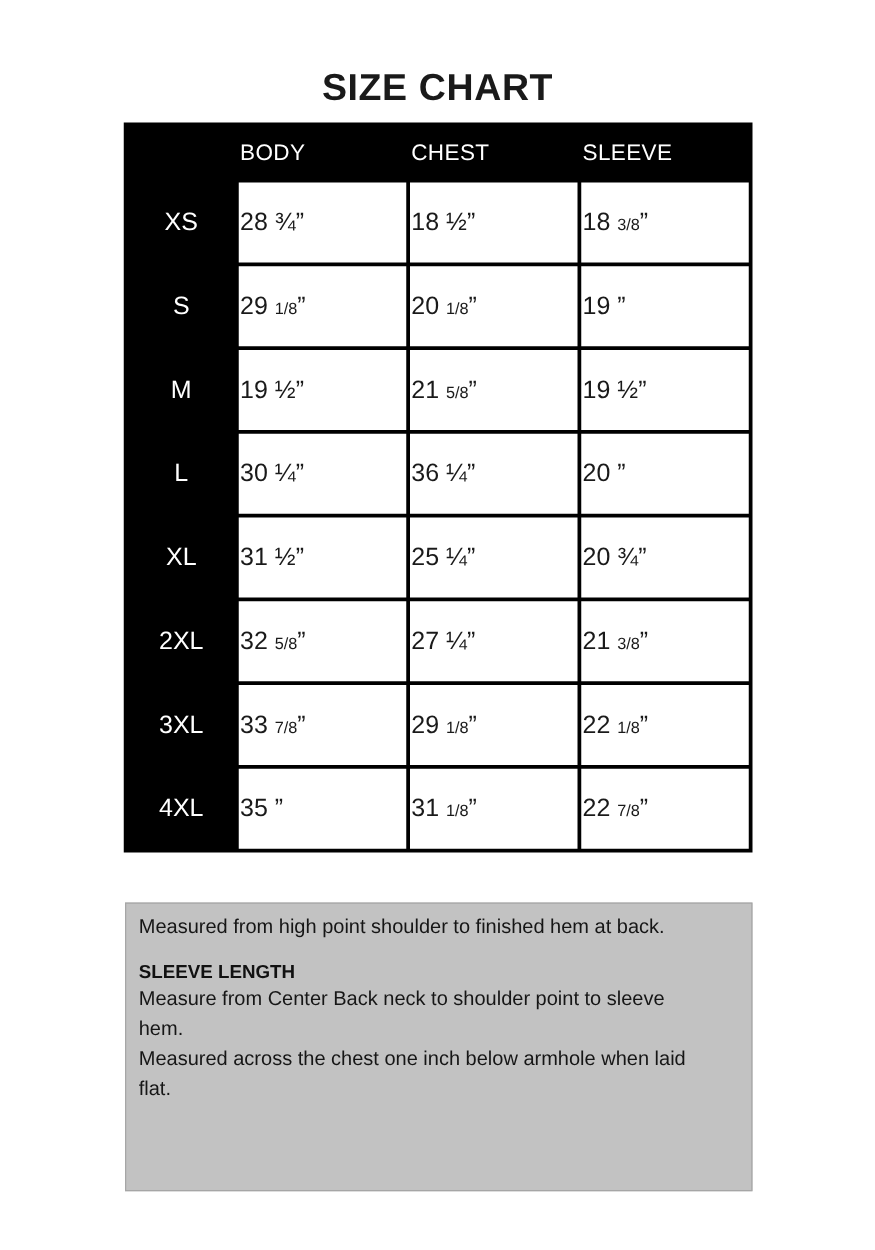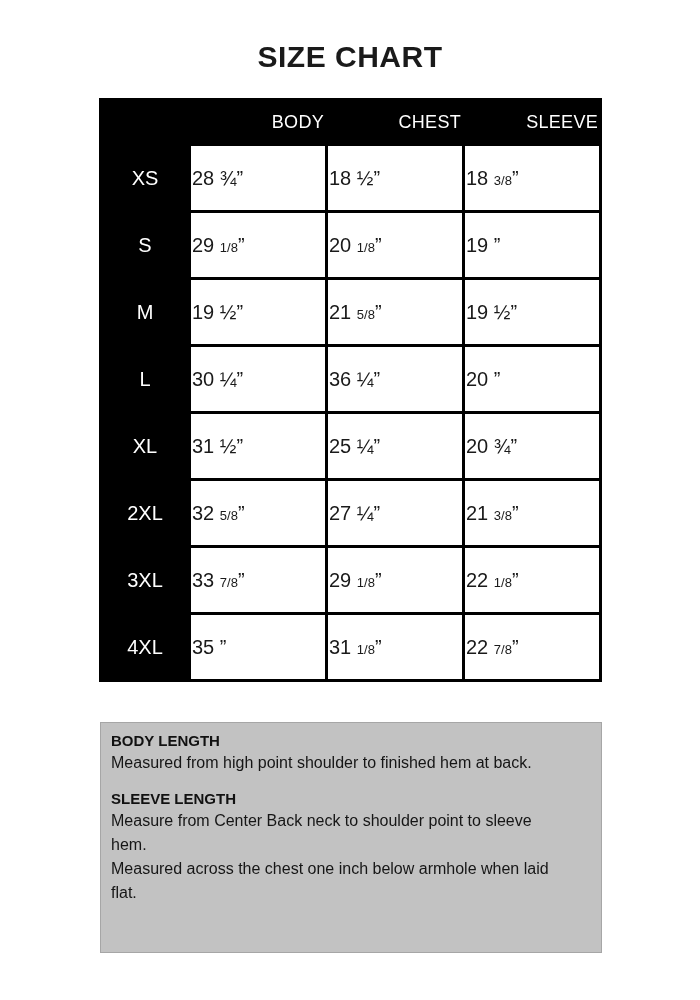--- a/index.html
+++ b/index.html
@@ -13,34 +13,34 @@
   }
   *{box-sizing:border-box;}
   html,body{margin:0;padding:0;}
   body{
     width:700px;height:1000px;background:#ffffff;
     font-family:"Liberation Sans", sans-serif;
     color:var(--cell-text);
   }
   .page{position:relative;width:700px;height:1000px;background:#ffffff;overflow:hidden;}
   .title{
-    position:absolute;top:42px;left:0;right:0;margin:0;
+    position:absolute;top:42px;left:0;right:0;margin:14px;
     text-align:center;font-size:30px;font-weight:700;line-height:1;
     color:var(--title-text);letter-spacing:0.5px;
   }
   table.size-chart{
     position:absolute;top:98px;left:99px;
     border-collapse:separate;border-spacing:3px;
     background:var(--table-bg);table-layout:fixed;
   }
   col.c-label{width:86px;}
   col.c-data{width:134px;}
   thead th{
     height:42px;background:var(--table-bg);color:var(--header-text);
-    font-size:18px;font-weight:400;text-align:right;vertical-align:middle;
+    font-size:18px;font-weight:400;text-align:left;vertical-align:middle;
     letter-spacing:0.3px;
   }
   tbody th.size-label{
     background:var(--table-bg);color:var(--header-text);
     font-size:20px;font-weight:400;vertical-align:middle;
   }
   tbody td{
     height:64px;background:var(--cell-bg);color:var(--cell-text);
     font-size:20px;vertical-align:middle;white-space:nowrap;
   }
@@ -128,21 +128,20 @@
           <th class="size-label">4XL</th>
           <td><span>35</span> <span class="inch-mark">”</span></td>
           <td><span>31</span> <span class="frac-small">1/8</span><span class="inch-mark">”</span></td>
           <td><span>22</span> <span class="frac-small">7/8</span><span class="inch-mark">”</span></td>
         </tr>
       </tbody>
   </table>
 
   <div class="notes">
     <div class="note-block">
-      <p class="note-heading">BODY LENGTH</p>
       <p class="note-text">Measured from high point shoulder to finished hem at back.</p>
     </div>
     <div class="note-block">
       <p class="note-heading">SLEEVE LENGTH</p>
       <p class="note-text">Measure from Center Back neck to shoulder point to sleeve hem.</p>
     </div>
     <div class="note-block">
       <p class="note-text">Measured across the chest one inch below armhole when laid flat.</p>
     </div>
   </div>

